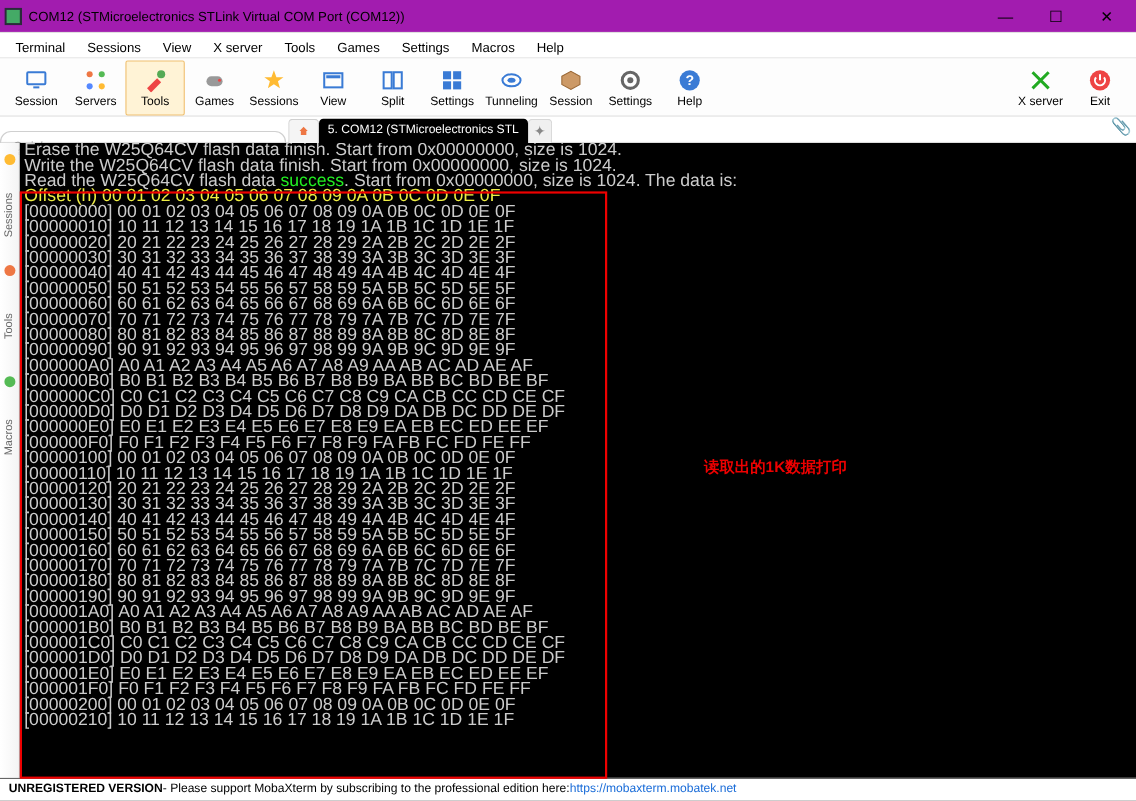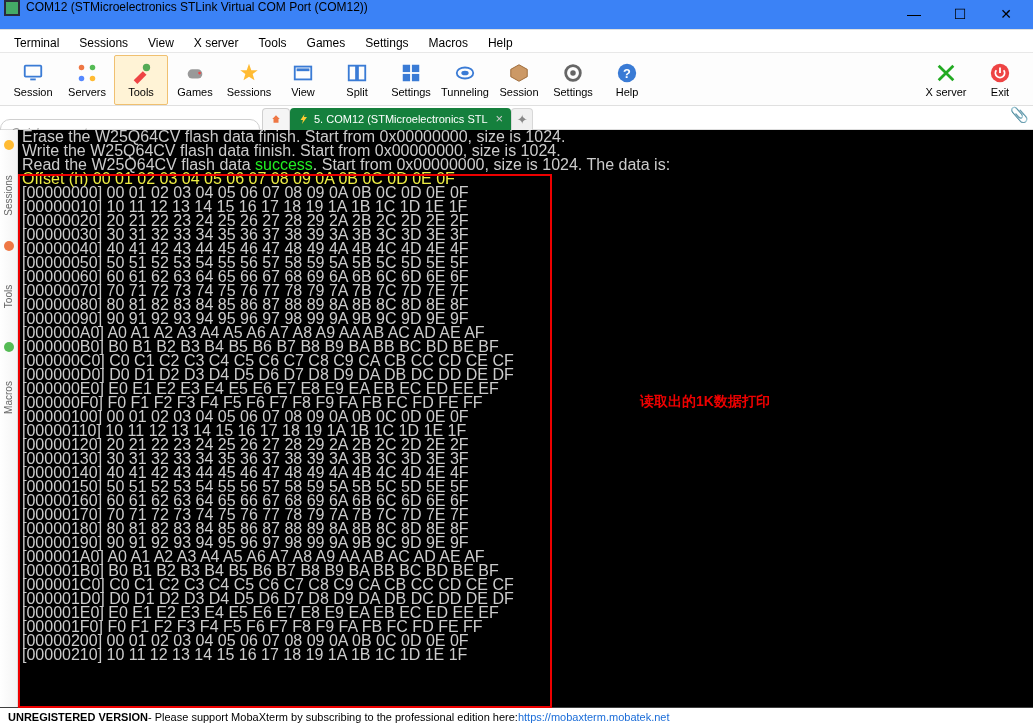--- a/index.html
+++ b/index.html
@@ -1,34 +1,34 @@
 <!DOCTYPE html>
 <html><head>
 <meta charset="utf-8">
 <style>
 * { margin:0; padding:0; box-sizing:border-box; font-family:Tahoma,Arial,sans-serif; }
 body { background:#fff; width:1033px; height:728px; overflow:hidden; position:relative; }
-.titlebar { height:30px; background:#3b82f6; display:flex; padding:0 4px; border-bottom:1px solid #e0e0e0; }
+.titlebar { height:30px; background:#a21caf; display:flex; align-items:center; padding:0 4px; border-bottom:1px solid #e0e0e0; }
 .titlebar .appicon { width:16px; height:16px; margin-right:6px; }
 .titlebar .title { font-size:12px; flex:1; }
 .winbtns { display:flex; gap:0; }
 .winbtn { width:46px; height:28px; display:flex; align-items:center; justify-content:center; font-size:14px; }
 .menubar { height:22px; display:flex; align-items:flex-end; padding:0 6px; gap:4px; font-size:12px; }
 .menubar span { padding:2px 8px; }
 .toolbar { height:54px; display:flex; padding:2px 6px; border-top:1px solid #e8e8e8; border-bottom:1px solid #e0e0e0; background:#fdfdfd; }
 .tbtn { width:54px; height:50px; display:flex; flex-direction:column; align-items:center; justify-content:center; gap:2px; font-size:11px; border:1px solid transparent; border-radius:2px; }
 .tbtn.active { background:#fff3d6; border-color:#f0c070; }
 .tbtn svg { width:22px; height:22px; }
 .spacer { flex:1; }
 .quickbar { height:24px; display:flex; align-items:center; border-bottom:1px solid #ddd; }
 .quickinput { flex:0 0 260px; height:22px; border:1px solid #d0d0d0; border-radius:10px; padding:0 10px; font-size:12px; color:#999; font-style:italic; display:flex; align-items:flex-end;margin-top:24px; }
 .tabs { display:flex; align-items:flex-end; height:24px; margin-left:2px; }
 .tab { height:22px; padding:0 8px; display:flex; align-items:center; gap:4px; font-size:11px; border-radius:4px 4px 0 0; }
 .tab.home { background:#f5f5f5; width:28px; justify-content:center; border:1px solid #d0d0d0; border-bottom:none; }
-.tab.active { background:#15803d; color:#fff; }
+.tab.active { background:#000000; color:#fff;flex-direction:column; }
 .tab.active .tabclose { color:#ccc; font-size:13px; margin-left:4px; }
 .tab.plus { background:#f0f0f0; width:22px; justify-content:center; border:1px solid #d8d8d8; border-bottom:none; font-size:13px; color:#888; }
 .attach { position:absolute; right:4px; top:106px; color:#555; font-size:15px; }
 .mainarea { position:relative; height:577px; display:flex; }
 .sidetabs { width:18px; background:linear-gradient(90deg,#fff,#f4f4f4); border-right:1px solid #ddd; display:flex; flex-direction:column; align-items:center; padding-top:10px; gap:40px; font-size:10px; }
 .sidetab { transform:rotate(-90deg); white-space:nowrap; color:#666; }
 .sidedot { width:10px; height:10px; border-radius:50%; }
 .terminal { flex:1; background:#000; color:#ccc; font-family:'Consolas','Courier New',monospace; font-size:16px; line-height:14px; padding:0 4px; white-space:pre; overflow:hidden; position:relative; }
 .terminal .ln { height:14px; }
 .terminal .green { color:#2e2; }
@@ -196,20 +196,20 @@
   <div class="sidetabs">
     <span class="sidedot" style="background:#fb3"></span>
     <span class="sidetab">Sessions</span>
     <span class="sidedot" style="background:#e74"></span>
     <span class="sidetab">Tools</span>
     <span class="sidedot" style="background:#5b5"></span>
     <span class="sidetab">Macros</span>
   </div>
   <div class="terminal" id="term"><div class="ln">Erase the W25Q64CV flash data finish. Start from 0x00000000, size is 1024.</div><div class="ln">Write the W25Q64CV flash data finish. Start from 0x00000000, size is 1024.</div><div class="ln">Read the W25Q64CV flash data <span class="green">success</span>. Start from 0x00000000, size is 1024. The data is:</div><div class="ln"><span class="yellow">Offset (h) 00 01 02 03 04 05 06 07 08 09 0A 0B 0C 0D 0E 0F</span></div><div class="ln">[00000000] 00 01 02 03 04 05 06 07 08 09 0A 0B 0C 0D 0E 0F</div><div class="ln">[00000010] 10 11 12 13 14 15 16 17 18 19 1A 1B 1C 1D 1E 1F</div><div class="ln">[00000020] 20 21 22 23 24 25 26 27 28 29 2A 2B 2C 2D 2E 2F</div><div class="ln">[00000030] 30 31 32 33 34 35 36 37 38 39 3A 3B 3C 3D 3E 3F</div><div class="ln">[00000040] 40 41 42 43 44 45 46 47 48 49 4A 4B 4C 4D 4E 4F</div><div class="ln">[00000050] 50 51 52 53 54 55 56 57 58 59 5A 5B 5C 5D 5E 5F</div><div class="ln">[00000060] 60 61 62 63 64 65 66 67 68 69 6A 6B 6C 6D 6E 6F</div><div class="ln">[00000070] 70 71 72 73 74 75 76 77 78 79 7A 7B 7C 7D 7E 7F</div><div class="ln">[00000080] 80 81 82 83 84 85 86 87 88 89 8A 8B 8C 8D 8E 8F</div><div class="ln">[00000090] 90 91 92 93 94 95 96 97 98 99 9A 9B 9C 9D 9E 9F</div><div class="ln">[000000A0] A0 A1 A2 A3 A4 A5 A6 A7 A8 A9 AA AB AC AD AE AF</div><div class="ln">[000000B0] B0 B1 B2 B3 B4 B5 B6 B7 B8 B9 BA BB BC BD BE BF</div><div class="ln">[000000C0] C0 C1 C2 C3 C4 C5 C6 C7 C8 C9 CA CB CC CD CE CF</div><div class="ln">[000000D0] D0 D1 D2 D3 D4 D5 D6 D7 D8 D9 DA DB DC DD DE DF</div><div class="ln">[000000E0] E0 E1 E2 E3 E4 E5 E6 E7 E8 E9 EA EB EC ED EE EF</div><div class="ln">[000000F0] F0 F1 F2 F3 F4 F5 F6 F7 F8 F9 FA FB FC FD FE FF</div><div class="ln">[00000100] 00 01 02 03 04 05 06 07 08 09 0A 0B 0C 0D 0E 0F</div><div class="ln">[00000110] 10 11 12 13 14 15 16 17 18 19 1A 1B 1C 1D 1E 1F</div><div class="ln">[00000120] 20 21 22 23 24 25 26 27 28 29 2A 2B 2C 2D 2E 2F</div><div class="ln">[00000130] 30 31 32 33 34 35 36 37 38 39 3A 3B 3C 3D 3E 3F</div><div class="ln">[00000140] 40 41 42 43 44 45 46 47 48 49 4A 4B 4C 4D 4E 4F</div><div class="ln">[00000150] 50 51 52 53 54 55 56 57 58 59 5A 5B 5C 5D 5E 5F</div><div class="ln">[00000160] 60 61 62 63 64 65 66 67 68 69 6A 6B 6C 6D 6E 6F</div><div class="ln">[00000170] 70 71 72 73 74 75 76 77 78 79 7A 7B 7C 7D 7E 7F</div><div class="ln">[00000180] 80 81 82 83 84 85 86 87 88 89 8A 8B 8C 8D 8E 8F</div><div class="ln">[00000190] 90 91 92 93 94 95 96 97 98 99 9A 9B 9C 9D 9E 9F</div><div class="ln">[000001A0] A0 A1 A2 A3 A4 A5 A6 A7 A8 A9 AA AB AC AD AE AF</div><div class="ln">[000001B0] B0 B1 B2 B3 B4 B5 B6 B7 B8 B9 BA BB BC BD BE BF</div><div class="ln">[000001C0] C0 C1 C2 C3 C4 C5 C6 C7 C8 C9 CA CB CC CD CE CF</div><div class="ln">[000001D0] D0 D1 D2 D3 D4 D5 D6 D7 D8 D9 DA DB DC DD DE DF</div><div class="ln">[000001E0] E0 E1 E2 E3 E4 E5 E6 E7 E8 E9 EA EB EC ED EE EF</div><div class="ln">[000001F0] F0 F1 F2 F3 F4 F5 F6 F7 F8 F9 FA FB FC FD FE FF</div><div class="ln">[00000200] 00 01 02 03 04 05 06 07 08 09 0A 0B 0C 0D 0E 0F</div><div class="ln">[00000210] 10 11 12 13 14 15 16 17 18 19 1A 1B 1C 1D 1E 1F</div></div>
   <div class="redbox" style="left:18px; top:44px; width:534px; height:534px;"></div>
-  <div class="note" style="left:640px; top:263px;">读取出的1K数据打印</div>
+  <div class="note" style="left:640px; top:286px;">读取出的1K数据打印</div>
 </div>
 
 <div class="statusbar">
   <b>UNREGISTERED VERSION</b>
   <span>  -  Please support MobaXterm by subscribing to the professional edition here:  </span>
   <a>https://mobaxterm.mobatek.net</a>
 </div>
 
 </body></html>

